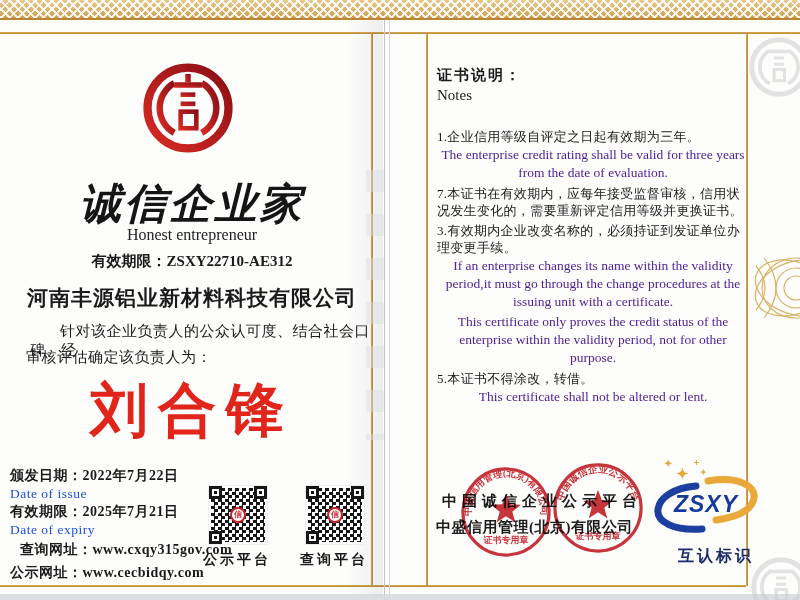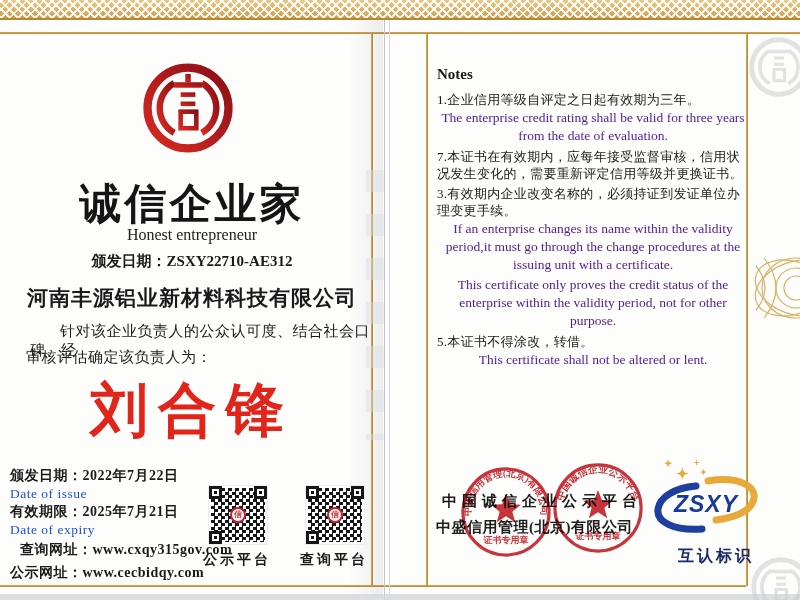--- a/index.html
+++ b/index.html
@@ -23,21 +23,21 @@
   .fold-shadow{left:348px;top:20px;width:35px;height:578px;
     background:linear-gradient(90deg,rgba(0,0,0,0),rgba(90,96,110,.10));}
   .fold-line1{left:384px;top:20px;bottom:0;width:1px;height:580px;background:#c2c6cc;}
   .fold-line2{left:389px;top:20px;height:580px;width:1px;background:#d4d7db;}
   .fold-ghost{left:366px;top:170px;width:18px;height:270px;opacity:.45;
     background:repeating-linear-gradient(#d9dcdf 0 22px, transparent 22px 44px);}
   .bottom-strip{left:0;right:0;bottom:0;height:6px;background:#d3d6db;opacity:.8;}
   
   .emblem{left:142px;top:62px;width:92px;height:92px;}
   .title-cn{left:20px;top:176px;width:344px;text-align:center;font-size:42px;font-weight:bold;
-    letter-spacing:3px;color:#151515;}
+    letter-spacing:3px;color:#151515;font-style:italic;}
   .title-en{left:20px;top:226px;width:344px;text-align:center;font-size:16px;color:#222;}
   .certno{left:20px;top:252px;width:344px;text-align:center;font-size:15px;font-weight:bold;}
   .company{left:10px;top:284px;width:364px;text-align:center;font-size:21px;font-weight:bold;letter-spacing:1px;}
   .stmt1{left:30px;top:322px;width:345px;font-size:15px;letter-spacing:.5px;text-indent:2em;}
   .stmt2{left:26px;top:348px;width:345px;font-size:15px;letter-spacing:.5px;}
   .recipient{left:20px;top:372px;width:344px;text-align:center;font-size:58px;font-weight:bold;
     color:#e1251b;letter-spacing:10px;}
   .meta{font-size:14px;font-weight:bold;letter-spacing:.5px;}
   .meta-en{font-size:13.5px;font-weight:normal;color:#1d4ed8;}
   .m1{left:10px;top:467px;}.m2{left:10px;top:486px;}
@@ -54,21 +54,21 @@
   .qr-logo{position:absolute;left:21px;top:21px;width:16px;height:16px;border-radius:50%;
     background:#fff;border:2px solid #c4232b;box-sizing:border-box;color:#c4232b;
     font-size:8px;line-height:12px;text-align:center;font-weight:bold;}
   .qr1{left:208px;top:485px;}
   .qr2{left:305px;top:485px;}
   .qr-cap{top:551px;width:80px;text-align:center;font-size:14px;font-weight:bold;letter-spacing:3px;}
   .cap1{left:197px;}.cap2{left:294px;}
   
   .notes-box{left:437px;top:66px;width:312px;}
   .notes-title-cn{font-size:15px;font-weight:bold;letter-spacing:2px;margin:0 0 2px 0;}
-  .notes-title-en{font-size:15px;margin:0 0 8px 0;font-weight:bold;}
+  .notes-title-en{font-size:15px;margin:0 0 24px 0;}
   .note-cn{font-size:13px;margin:3px 0 1px 0;letter-spacing:.3px;line-height:17px;}
   .note-en{font-size:13.5px;margin:0 0 2px 0;line-height:18px;color:#4c1d95;text-align:center;}
   
   .seal{width:94px;height:94px;mix-blend-mode:multiply;opacity:.92;}
   .seal1{left:459px;top:465px;}
   .seal2{left:551px;top:461px;}
   .overlay1{left:442px;top:492px;width:215px;font-size:15px;font-weight:bold;letter-spacing:5px;color:#1c1c1c;}
   .overlay2{left:436px;top:518px;width:225px;font-size:15px;font-weight:bold;letter-spacing:.5px;color:#1c1c1c;}
   
   .zsxy{left:652px;top:474px;width:108px;height:62px;}
@@ -115,21 +115,21 @@
   <path d="M65,23 A31,31 0 0 1 65,77" fill="none" stroke="url(#redg)" stroke-width="7"></path>
   <rect x="47" y="13" width="6" height="9" fill="url(#redg)"></rect>
   <rect x="35" y="22" width="30" height="6" fill="url(#redg)"></rect>
   <rect x="42" y="33" width="16" height="5" fill="url(#redg)"></rect>
   <rect x="42" y="43" width="16" height="5" fill="url(#redg)"></rect>
   <rect x="42" y="54" width="17" height="18" fill="none" stroke="url(#redg)" stroke-width="5"></rect>
 </svg>
 
 <div class="abs title-cn">诚信企业家</div>
 <div class="abs title-en">Honest entrepreneur</div>
-<div class="abs certno">颁发日期：ZSXY22710-AE312</div>
+<div class="abs certno">有效期限：ZSXY22710-AE312</div>
 <div class="abs company">河南丰源铝业新材料科技有限公司</div>
 <div class="abs stmt1">针对该企业负责人的公众认可度、结合社会口碑、经</div>
 <div class="abs stmt2">审核评估确定该负责人为：</div>
 <div class="abs recipient">刘合锋</div>
 
 <div class="abs meta m1">颁发日期：2022年7月22日</div>
 <div class="abs meta meta-en m2">Date of issue</div>
 <div class="abs meta m3">有效期限：2025年7月21日</div>
 <div class="abs meta meta-en m4">Date of expiry</div>
 <div class="abs meta m5">查询网址：www.cxqy315gov.com</div>
@@ -146,20 +146,21 @@
   <div class="qr-pat"></div>
   <div class="finder f-tl"></div>
   <div class="finder f-tr"></div>
   <div class="finder f-bl"></div>
   <div class="qr-logo">信</div>
 </div>
 <div class="abs qr-cap cap1">公示平台</div>
 <div class="abs qr-cap cap2">查询平台</div>
 
 <div class="abs notes-box">
+  <p class="notes-title-cn">证书说明：</p>
   <p class="notes-title-en">Notes</p>
   <p class="note-cn">1.企业信用等级自评定之日起有效期为三年。</p>
   <p class="note-en">The enterprise credit rating shall be valid for three years from the date of evaluation.</p>
   <p class="note-cn">7.本证书在有效期内，应每年接受监督审核，信用状况发生变化的，需要重新评定信用等级并更换证书。</p>
   <p class="note-cn">3.有效期内企业改变名称的，必须持证到发证单位办理变更手续。</p>
   <p class="note-en">If an enterprise changes its name within the validity period,it must go through the change procedures at the issuing unit with a certificate.</p>
   <p class="note-en">This certificate only proves the credit status of the enterprise within the validity period, not for other purpose.</p>
   <p class="note-cn">5.本证书不得涂改，转借。</p>
   <p class="note-en">This certificate shall not be altered or lent.</p>
 </div>

